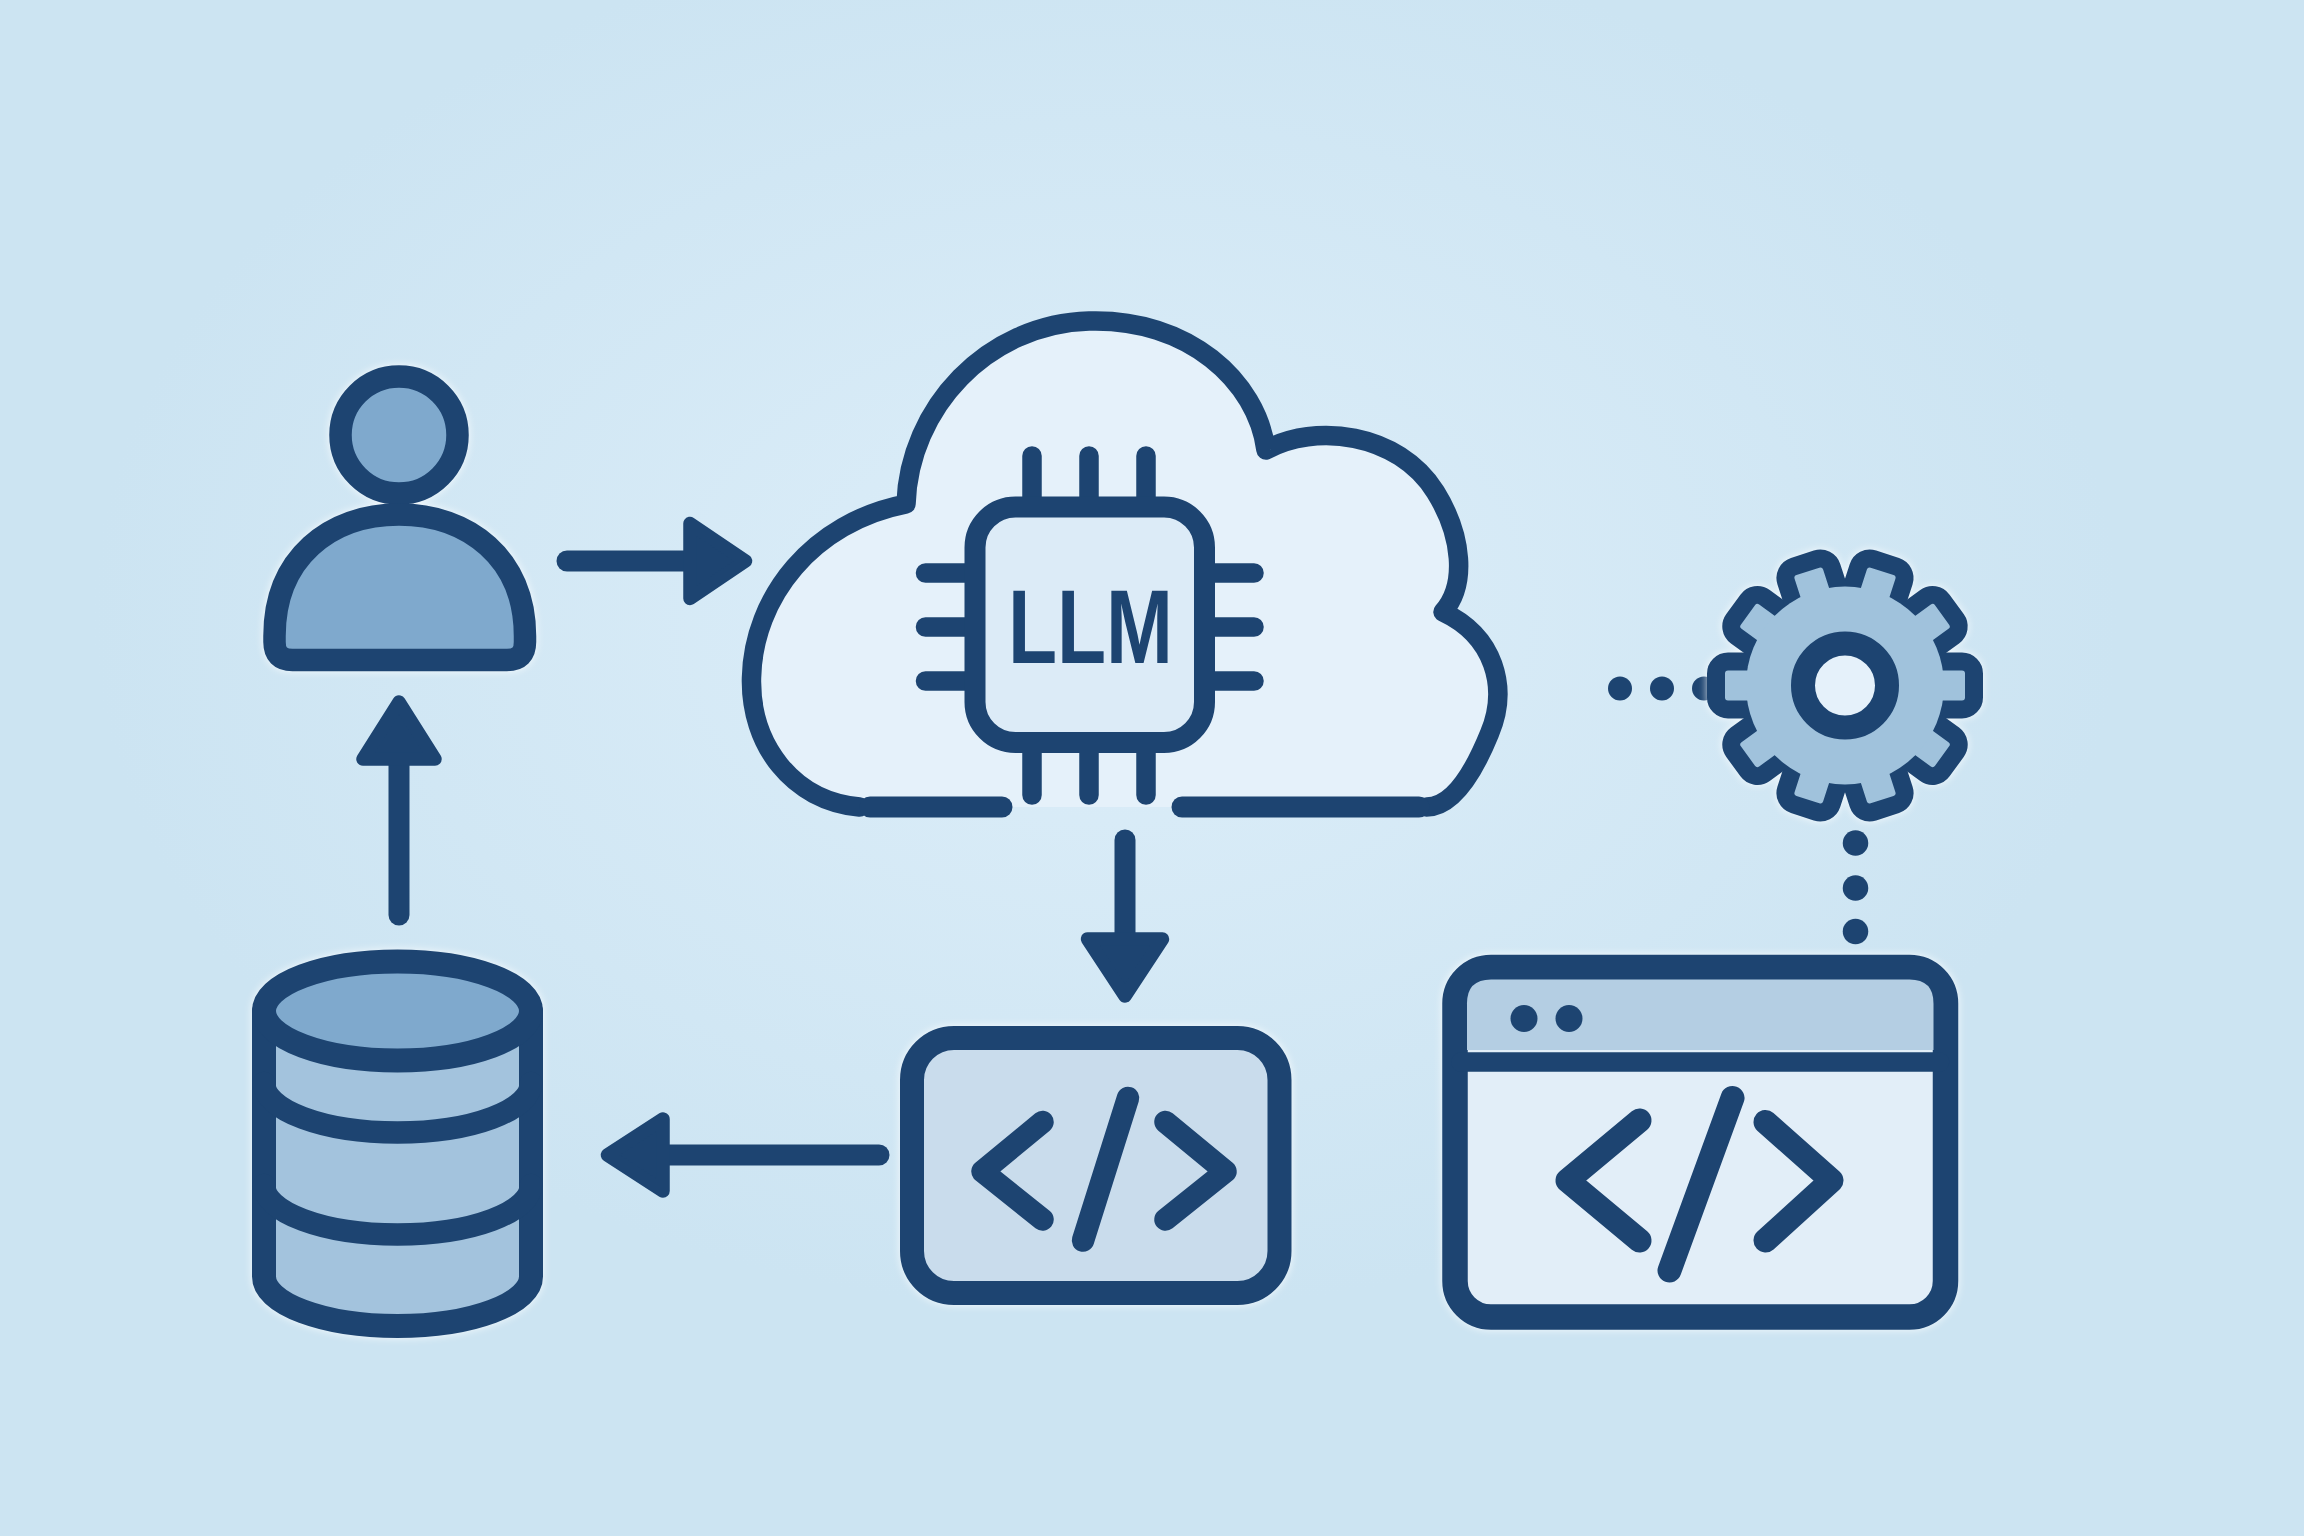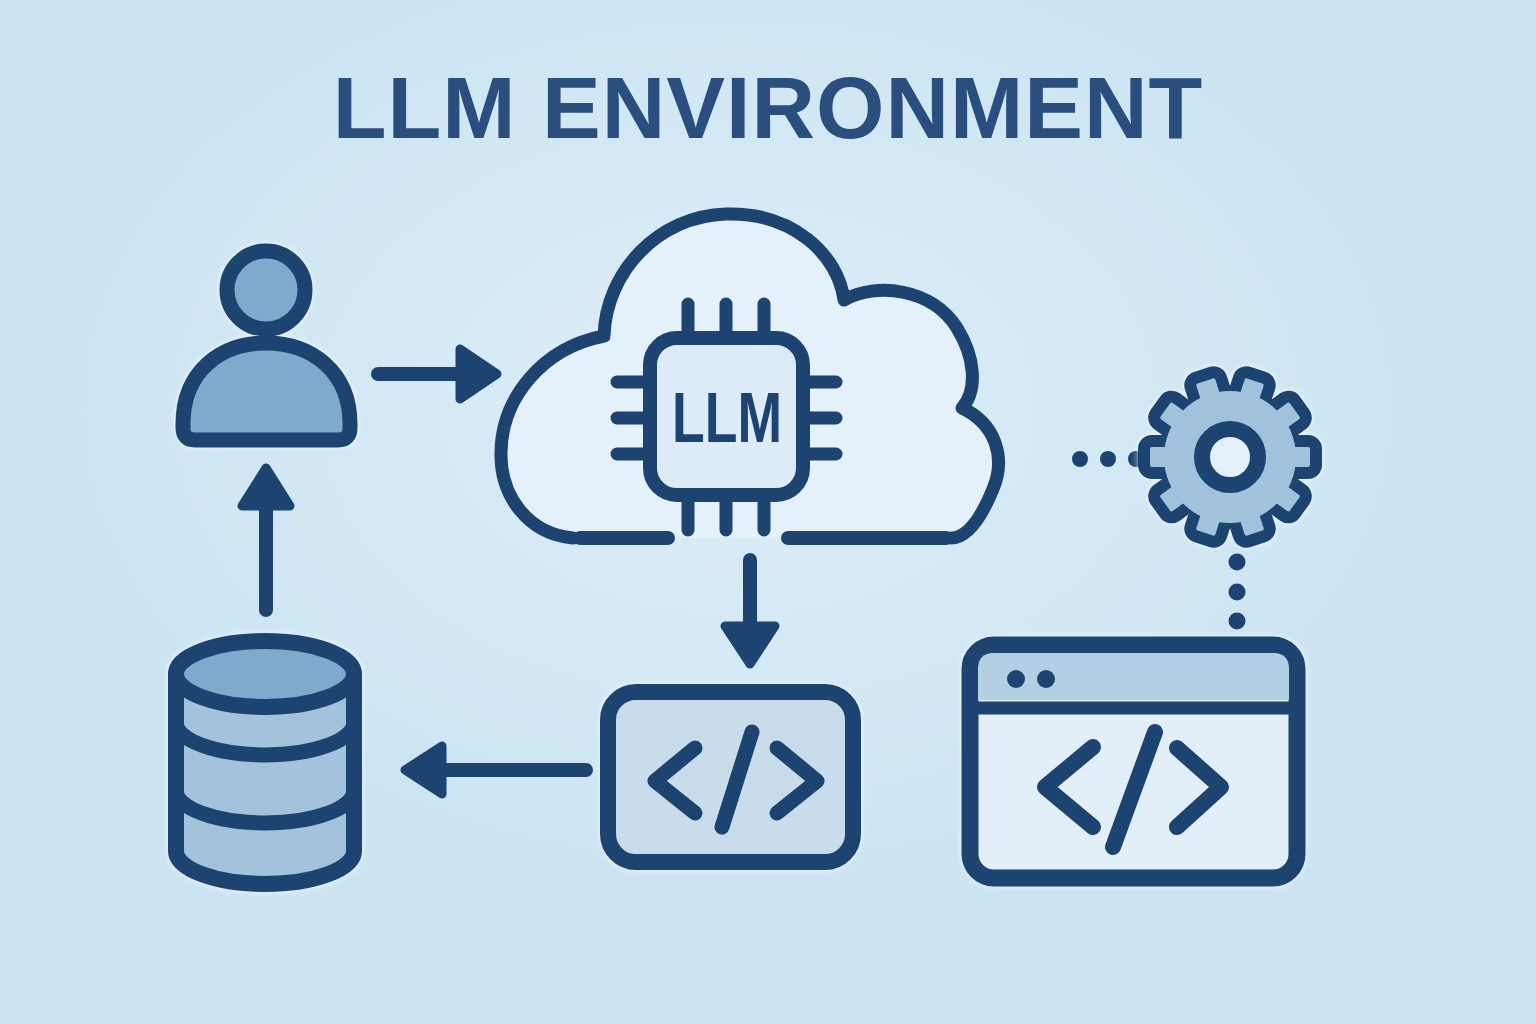--- a/index.html
+++ b/index.html
@@ -38,21 +38,20 @@
   .f-bbar{fill:var(--browser-bar);}
   .f-bbody{fill:var(--browser-body);}
   .arrow-head{fill:var(--navy);stroke:var(--navy);stroke-width:9;stroke-linejoin:round;}
   .chip-label{fill:var(--navy);font-family:"Liberation Sans",sans-serif;font-weight:bold;font-size:70px;}
 </style>
 </head>
 <body>
 
 <div class="stage">
 
-  <div class="title">LLM ENVIRONMENT</div>
 
   <svg class="diagram" width="1536" height="1024" viewBox="0 0 1536 1024">
 
     <g class="halo">
       <circle class="f-med st w15" cx="266" cy="290" r="39"></circle>
       <path class="f-med st w15" d="M 183 424 C 183 372 220 343 266 343 C 312 343 350 372 350 424
                L 350 428 Q 350 440 338 440 L 195 440 Q 183 440 183 428 Z"></path>
     </g>
 
     <g>

